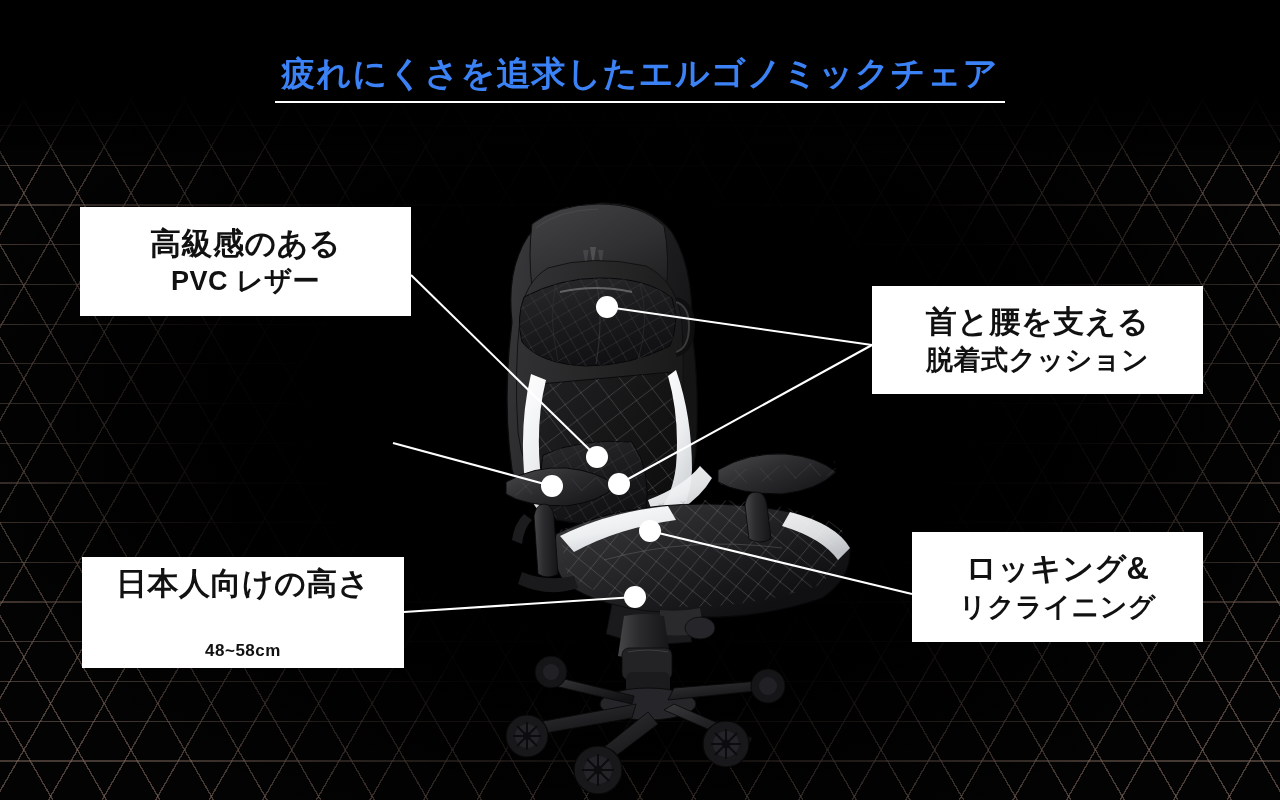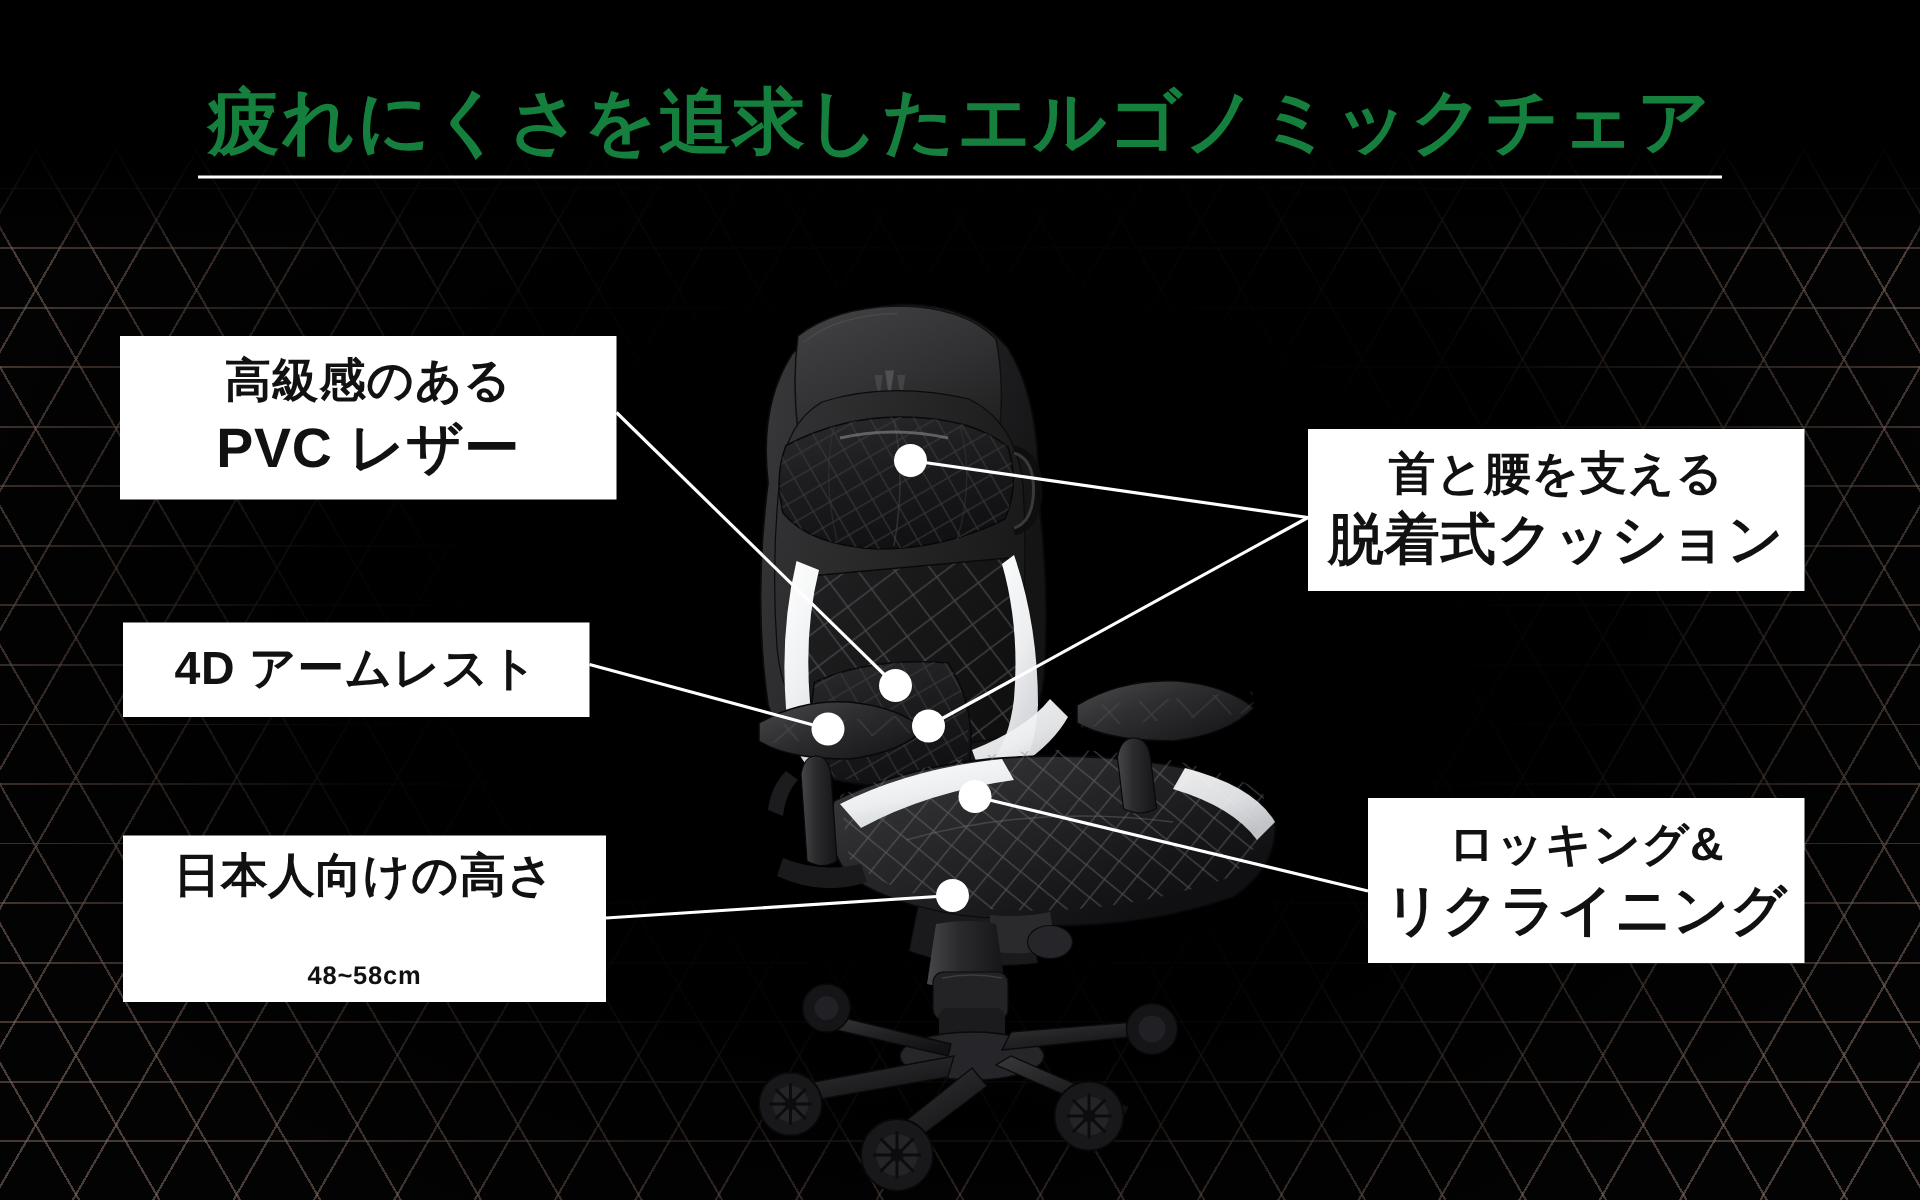--- a/index.html
+++ b/index.html
@@ -54,22 +54,22 @@
   
   .title-wrap {
     position: absolute;
     left: 0; top: 54px;
     width: 1280px;
     text-align: center;
     z-index: 40;
   }
   .title-text {
     display: inline-block;
-    color: #15803d;
-    font-size: 48px;
+    color: #3b82f6;
+    font-size: 34px;
     font-weight: 700;
     letter-spacing: 1.2px;
     line-height: 1.15;
     padding: 0 6px 8px 6px;
     border-bottom: 2px solid #ffffff;
     white-space: nowrap;
   }
 
   
   .chair-layer {
@@ -110,35 +110,35 @@
     box-sizing: border-box;
   }
   .callout .line1 {
     font-size: 31px;
     font-weight: 700;
     line-height: 1.30;
     letter-spacing: 0.5px;
     white-space: nowrap;
   }
   .callout .line2 {
-    font-size: 37px;
+    font-size: 27px;
     font-weight: 700;
     line-height: 1.30;
     letter-spacing: 0.5px;
     white-space: nowrap;
   }
   .callout .sub {
     font-size: 17px;
     font-weight: 700;
     line-height: 1.25;
     letter-spacing: 0.5px;
     white-space: nowrap;
   }
 
-  #callout-pvc      { left: 80px;  top: 224px; width: 331px; height: 109px; align-items: center; }
+  #callout-pvc      { left: 80px;  top: 207px; width: 331px; height: 109px; align-items: center; }
   #callout-armrest  { left: 82px;  top: 415px; width: 311px; height: 63px;  }
   #callout-height   { left: 82px;  top: 557px; width: 322px; height: 111px; gap: 36px; }
   #callout-cushion  { left: 872px; top: 286px; width: 331px; height: 108px; }
   #callout-rocking  { left: 912px; top: 532px; width: 291px; height: 110px; }
 </style>
 </head>
 <body>
 
 <div id="slide">
 
@@ -387,23 +387,20 @@
 
     <line class="conn-line" x1="912" y1="594" x2="650" y2="531"></line>
     <circle class="conn-dot" cx="650" cy="531" r="11"></circle>
   </svg>
 
   <div class="callout" id="callout-pvc">
     <div class="line1">高級感のある</div>
     <div class="line2">PVC レザー</div>
   </div>
 
-  <div class="callout" id="callout-armrest">
-    <div class="line1">4D アームレスト</div>
-  </div>
 
   <div class="callout" id="callout-height">
     <div class="line1">日本人向けの高さ</div>
     <div class="sub">48~58cm</div>
   </div>
 
   <div class="callout" id="callout-cushion">
     <div class="line1">首と腰を支える</div>
     <div class="line2">脱着式クッション</div>
   </div>

